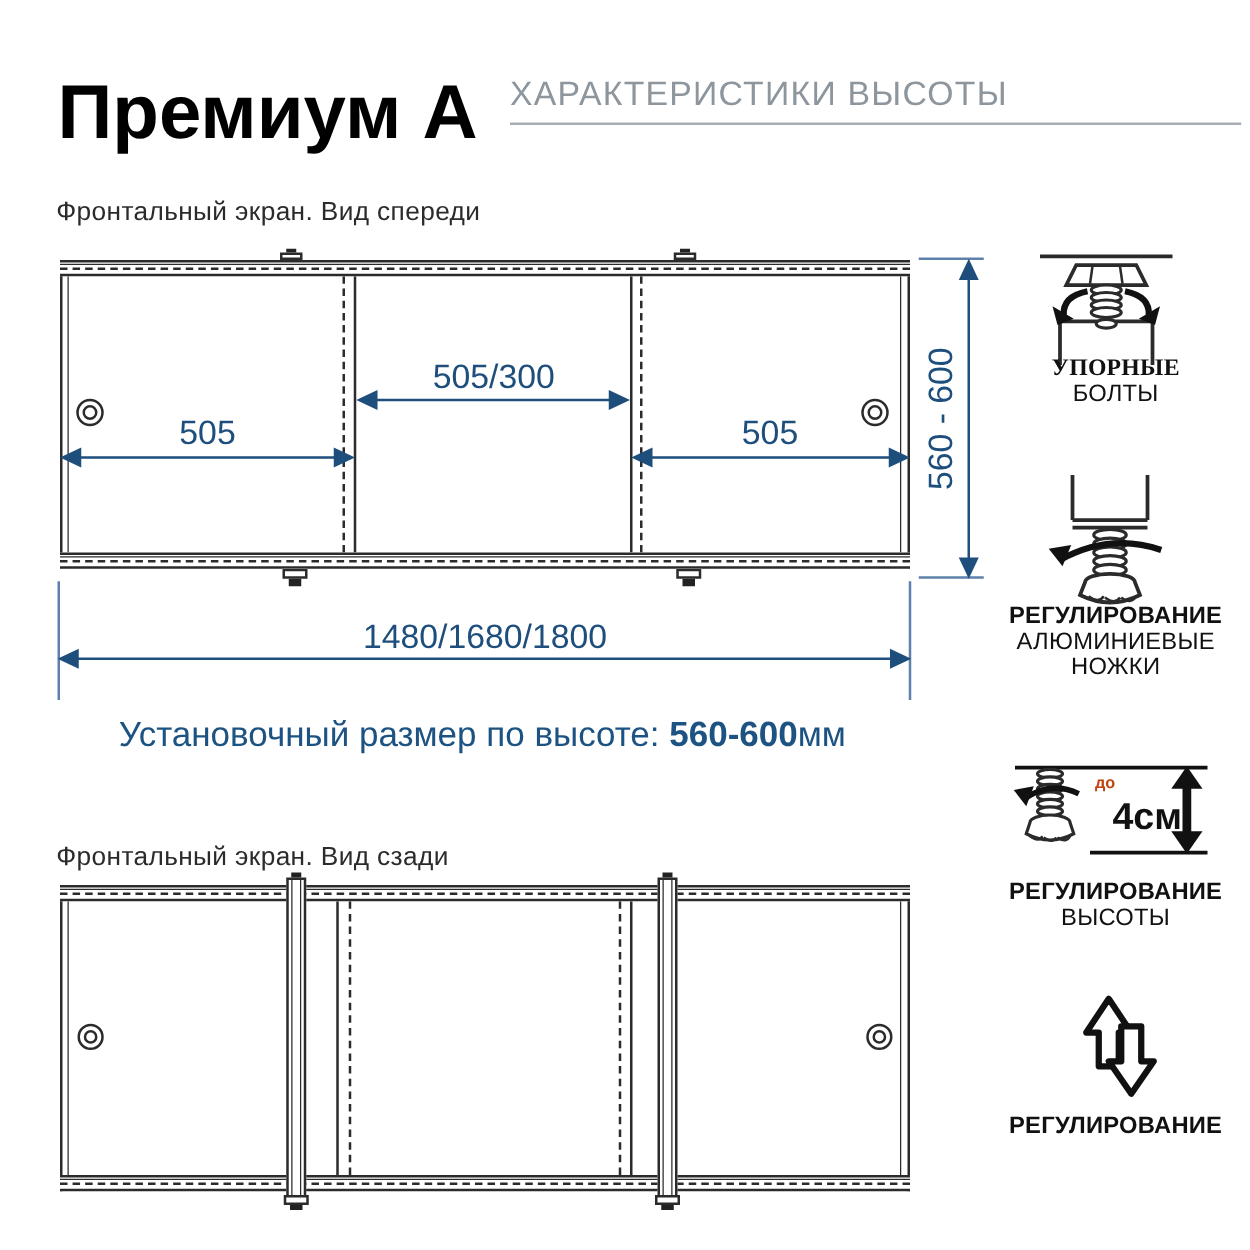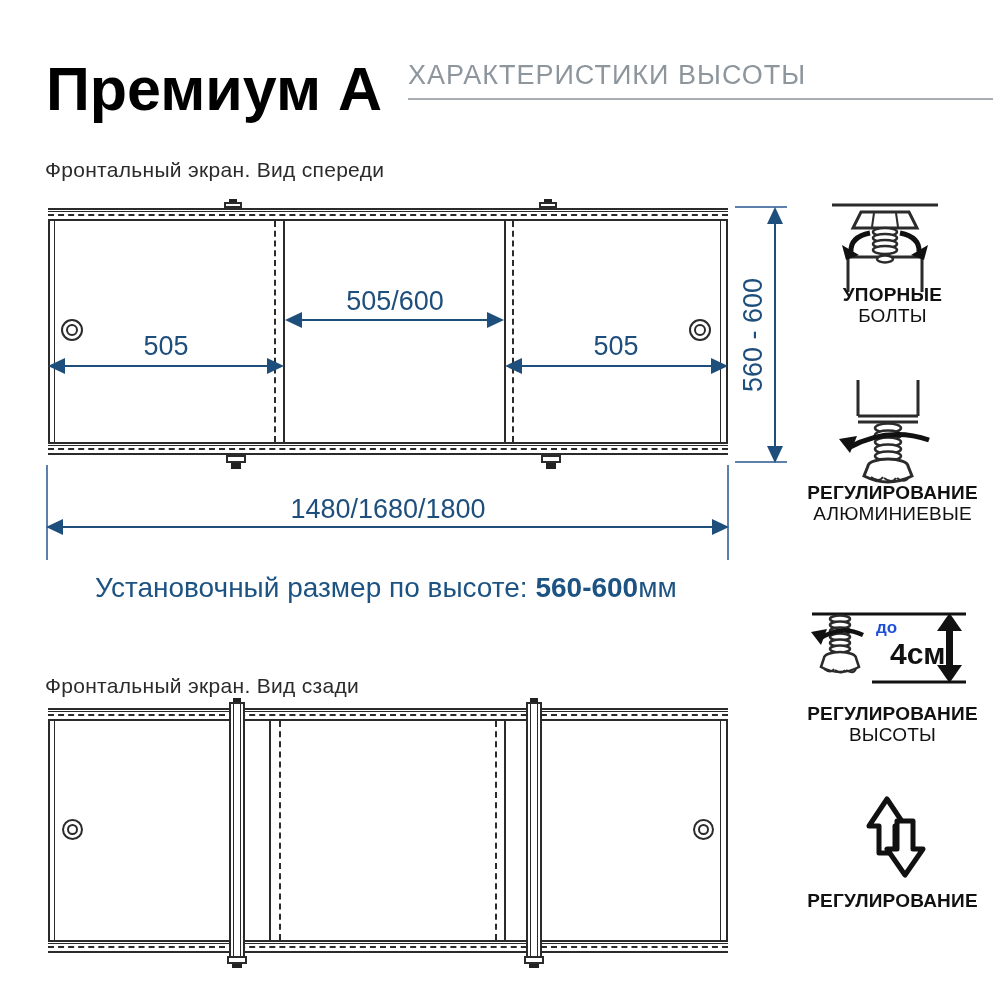--- a/index.html
+++ b/index.html
@@ -45,21 +45,21 @@
   .dim-text-v{position:absolute;color:#1e4e7c;font-size:27px;z-index:9;writing-mode:vertical-rl;transform:rotate(180deg);
               display:flex;align-items:center;justify-content:center;white-space:nowrap;}
 
   
   .install-note{left:95px;top:572px;font-size:28px;color:#1d5383;white-space:nowrap;}
   .install-note b{font-weight:700;}
 
   
   .sb-item-line{position:absolute;width:185px;text-align:center;font-size:19px;color:#111;letter-spacing:.2px;white-space:nowrap;}
   .sb-bold{font-weight:700;}
-  .anno-small{position:absolute;font-size:17px;font-weight:700;color:#1d4ed8;}
+  .anno-small{position:absolute;font-size:13px;font-weight:700;color:#c2410c;}
   .anno-big{position:absolute;font-size:30px;font-weight:700;color:#111;}
   svg{display:block;}
 </style>
 </head>
 <body>
 
 <div class="abs page-title">Премиум А</div>
 <div class="abs page-subtitle">ХАРАКТЕРИСТИКИ ВЫСОТЫ</div>
 
 <div class="abs section-label" style="left:45px;top:158px;">Фронтальный экран. Вид спереди</div>
@@ -87,21 +87,21 @@
   <div class="foot-base" style="left:178px;top:253px;"></div>
   <div class="foot-nub" style="left:183px;top:261px;"></div>
   <div class="foot-base" style="left:493px;top:253px;"></div>
   <div class="foot-nub" style="left:498px;top:261px;"></div>
 
   <div class="handle-outer" style="left:13px;top:117px;"></div>
   <div class="handle-inner" style="left:18px;top:122px;"></div>
   <div class="handle-outer" style="left:641px;top:117px;"></div>
   <div class="handle-inner" style="left:646px;top:122px;"></div>
 
-  <div class="dim-text" style="left:247px;top:84px;width:200px;">505/600</div>
+  <div class="dim-text" style="left:247px;top:84px;width:200px;">505/300</div>
   <div class="ah ah-left" style="left:237px;top:110px;"></div>
   <div class="dim-line-h" style="left:252px;top:117px;width:190px;"></div>
   <div class="ah ah-right" style="left:439px;top:110px;"></div>
 
   <div class="dim-text" style="left:38px;top:129px;width:160px;">505</div>
   <div class="ah ah-left" style="left:0;top:156px;"></div>
   <div class="dim-line-h" style="left:14px;top:163px;width:208px;"></div>
   <div class="ah ah-right" style="left:219px;top:156px;"></div>
 
   <div class="dim-text" style="left:488px;top:129px;width:160px;">505</div>
@@ -174,39 +174,40 @@
       <ellipse cx="55" cy="42" rx="12" ry="4" fill="#fff" stroke-width="2.5"></ellipse>
       <ellipse cx="55" cy="48" rx="12" ry="4" fill="#fff" stroke-width="2.5"></ellipse>
       <path d="M18,55 H92 M18,55 V90 M92,55 V90" stroke-width="3"></path>
       <ellipse cx="55" cy="57" rx="8" ry="3.5" fill="#fff" stroke-width="2.5"></ellipse>
       <path d="M40,31 Q20,35 21,50" stroke="#111" stroke-width="5"></path>
       <polygon points="12,43 29,53 16,58" fill="#111" stroke="none"></polygon>
       <path d="M70,31 Q90,35 89,50" stroke="#111" stroke-width="5"></path>
       <polygon points="98,43 81,53 94,58" fill="#111" stroke="none"></polygon>
     </svg>
   </span>
-  <div class="sb-item-line sb-bold" style="left:0;top:94px;">УПОРНЫЕ</div>
+  <div class="sb-item-line sb-bold" style="left:0;top:94px;font-family:Liberation Serif, serif;">УПОРНЫЕ</div>
   <div class="sb-item-line" style="left:0;top:115px;">БОЛТЫ</div>
 
   <span class="abs" style="left:33px;top:188px;">
     <svg width="110" height="112" viewBox="0 0 110 112" fill="none" stroke="#2b2b2b">
       <path d="M25,2 V38 M85,2 V38 M25,38 H85 M25,44 H85" stroke-width="3"></path>
       <ellipse cx="55" cy="50" rx="13" ry="4.5" fill="#fff" stroke-width="2.5"></ellipse>
       <ellipse cx="55" cy="57" rx="13" ry="4.5" fill="#fff" stroke-width="2.5"></ellipse>
       <ellipse cx="55" cy="64" rx="13" ry="4.5" fill="#fff" stroke-width="2.5"></ellipse>
       <ellipse cx="55" cy="71" rx="13" ry="4.5" fill="#fff" stroke-width="2.5"></ellipse>
       <ellipse cx="55" cy="78" rx="13" ry="4.5" fill="#fff" stroke-width="2.5"></ellipse>
       <path d="M35,88 a20,7 0 0 1 40,0 l4,10 q-24,12 -48,0 z" fill="#fff" stroke-width="3"></path>
       <path d="M38,99 q8,6 12,0 m1,1 q8,6 12,0 m1,0 q8,6 12,-1" stroke-width="2"></path>
       <path d="M15,70 Q55,48 96,62" stroke="#111" stroke-width="5"></path>
       <polygon points="6,61 24,58 17,75" fill="#111" stroke="none"></polygon>
     </svg>
   </span>
   <div class="sb-item-line sb-bold" style="left:0;top:292px;">РЕГУЛИРОВАНИЕ</div>
   <div class="sb-item-line" style="left:0;top:313px;">АЛЮМИНИЕВЫЕ</div>
+  <div class="sb-item-line" style="left:0;top:333px;">НОЖКИ</div>
 
   <div class="abs" style="left:0;top:420px;width:185px;height:80px;">
     <span class="abs" style="left:10px;top:0;">
       <svg width="158" height="78" viewBox="0 0 158 78" fill="none" stroke="#2b2b2b">
         <line x1="2" y1="4" x2="156" y2="4" stroke-width="3" stroke="#111"></line>
         <line x1="62" y1="72" x2="156" y2="72" stroke-width="3" stroke="#111"></line>
         <ellipse cx="30" cy="9" rx="10" ry="3.5" fill="#fff" stroke-width="2.5"></ellipse>
         <ellipse cx="30" cy="15" rx="10" ry="3.5" fill="#fff" stroke-width="2.5"></ellipse>
         <ellipse cx="30" cy="21" rx="10" ry="3.5" fill="#fff" stroke-width="2.5"></ellipse>
         <ellipse cx="30" cy="27" rx="10" ry="3.5" fill="#fff" stroke-width="2.5"></ellipse>

